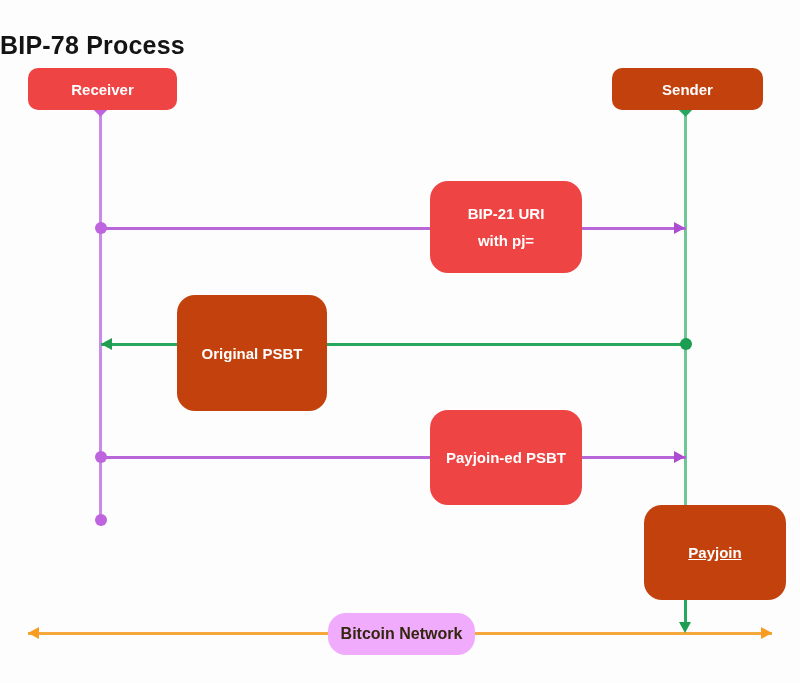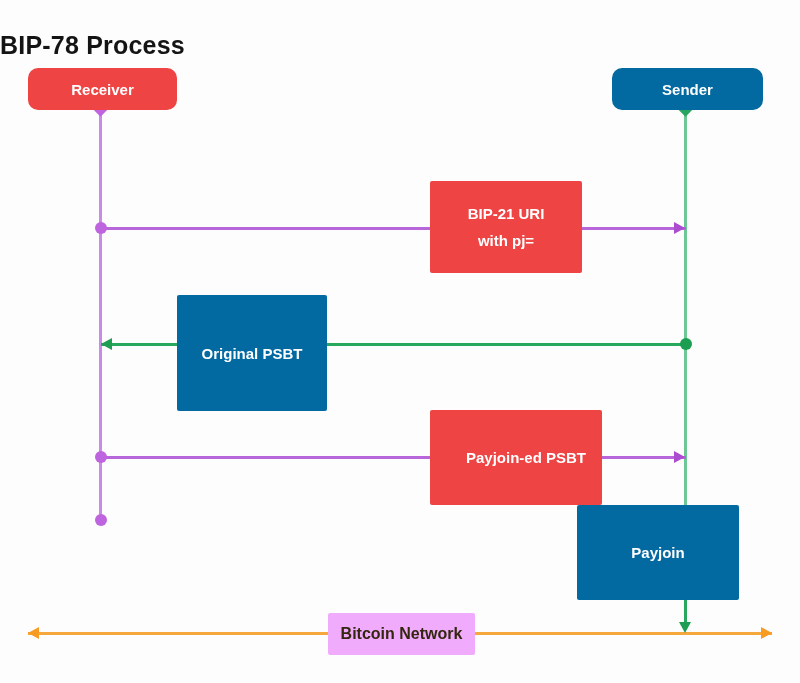--- a/index.html
+++ b/index.html
@@ -27,23 +27,23 @@
     align-items: center;
     justify-content: center;
     text-align: center;
     color: #ffffff;
     font-size: 15px;
     font-weight: 600;
     line-height: 1.8;
     z-index: 3;
   }
   .actor { border-radius: 10px; height: 42px; }
-  .msgbox { border-radius: 2px; }
+  .msgbox { border-radius: 18px; }
   .purple-bg { background: #ef4444; }
-  .green-bg  { background: #0369a1; }
+  .green-bg  { background: #c2410c; }
   .orange-bg { background: #f0abfc; }
   .diamond {
     position: absolute;
     width: 13px; height: 13px;
     transform: rotate(45deg);
     z-index: 2;
   }
   .vline, .hline { position: absolute; z-index: 1; }
   .vline { width: 3px; }
   .hline { height: 3px; }
@@ -78,26 +78,26 @@
   
   .m2-line { left: 101px; top: 343px; width: 585px; background: #27a85c; }
   .m2-dot  { left: 680px; top: 338px; background: #1c9e52; }
   .m2-arr  { left: 101px; top: 338px; border-right-color: #1f9d52; }
   .m2-box  { left: 177px; top: 295px; width: 150px; height: 116px; }
 
   
   .m3-line { left: 101px; top: 456px; width: 585px; background: #b767da; }
   .m3-dot  { left: 95px;  top: 451px; background: #bd64de; }
   .m3-arr  { left: 674px; top: 451px; border-left-color: #ab4cd1; }
-  .m3-box  { left: 430px; top: 410px; width: 152px; height: 95px; padding-left: 20px; }
+  .m3-box  { left: 430px; top: 410px; width: 152px; height: 95px; }
 
   .receiver-end-dot { left: 95px; top: 514px; background: #bd64de; }
 
   
-  .payjoin-tx-box { left: 577px; top: 505px; width: 162px; height: 95px; }
+  .payjoin-tx-box { left: 644px; top: 505px; width: 142px; height: 95px; text-decoration: underline; }
   .tx-down-arr { left: 679px; top: 622px; border-top-color: #1d9e53; }
 
   
   .network-line { left: 28px; top: 632px; width: 744px; background: #f7a83c; }
   .network-arr-left  { left: 28px;  top: 627px; border-right-color: #f79b22; }
   .network-arr-right { left: 761px; top: 627px; border-left-color:  #f79b22; }
   .network-box {
     left: 328px; top: 613px; width: 147px; height: 42px;
     color: #33260f; font-size: 16px; font-weight: 700;
   }

